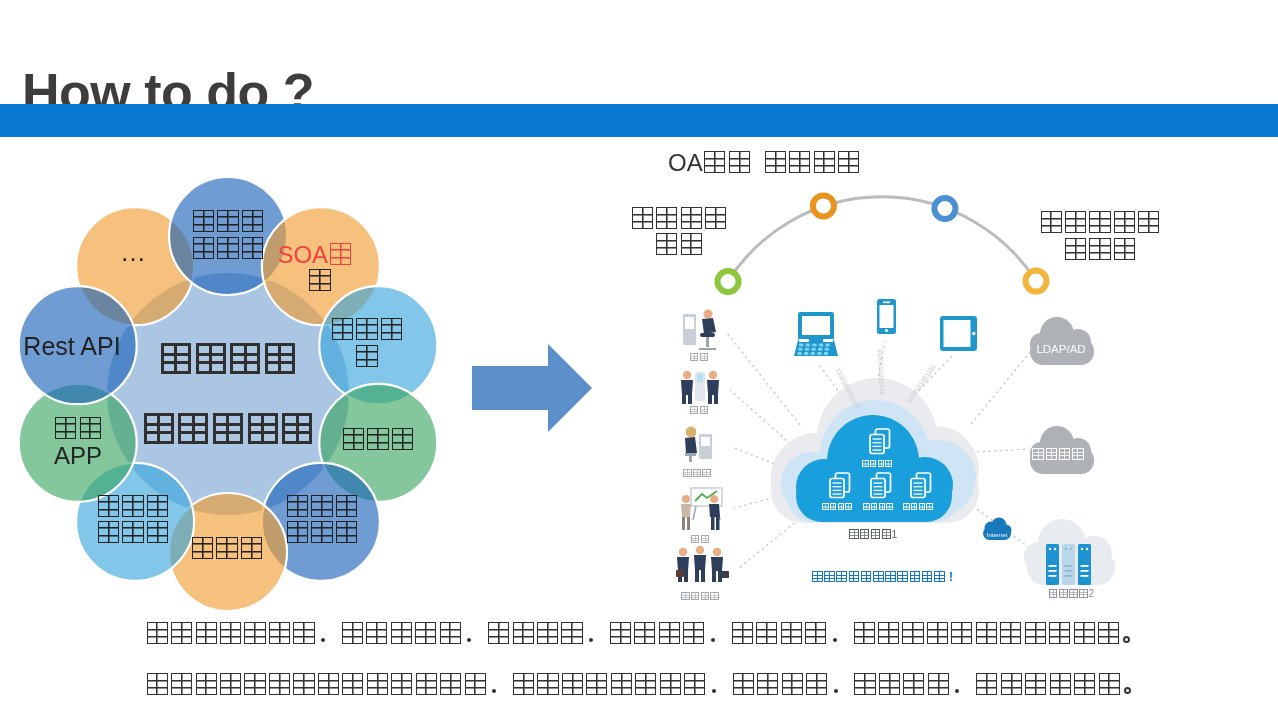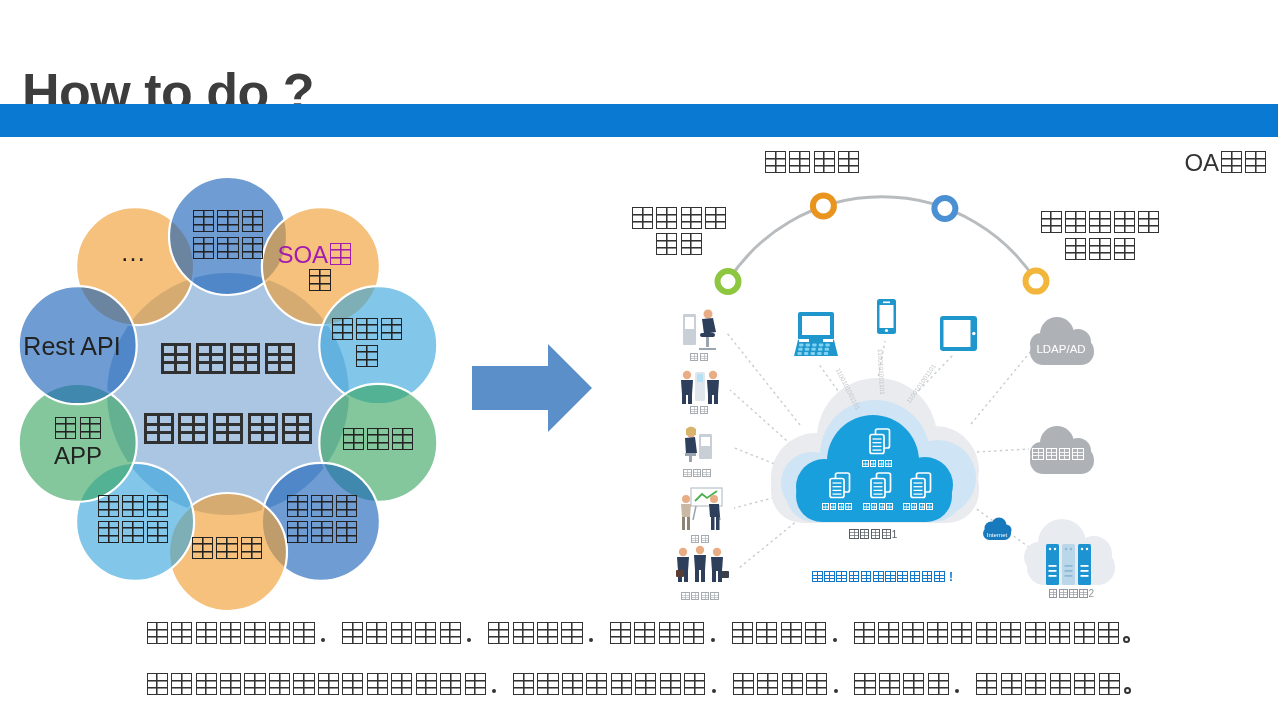--- a/index.html
+++ b/index.html
@@ -240,40 +240,40 @@
 <circle cx="717" cy="552" r="4.2" fill="#e8ad85"></circle>
 <path d="M 711 557 L 723 557 L 722 571 L 712 571 Z" fill="#2e3f5c"></path>
 <rect x="712" y="571" width="4" height="11" fill="#2e3f5c"></rect>
       <rect x="718" y="571" width="4" height="11" fill="#2e3f5c"></rect>
 <rect x="676" y="570" width="8" height="7" rx="1" fill="#5a3c34"></rect>
 <rect x="721" y="571" width="8" height="7" rx="1" fill="#3a3f4a"></rect>
 </g>
   </svg>
 <div style="position:absolute;left:-72.0px;top:207.5px;width:600px;text-align:center;font-size:24px;line-height:27px;color:#222;font-weight:normal;"><i class="g"></i><i class="g"></i><i class="g"></i></div>
 <div style="position:absolute;left:-72.0px;top:234.5px;width:600px;text-align:center;font-size:24px;line-height:27px;color:#222;font-weight:normal;"><i class="g"></i><i class="g"></i><i class="g"></i></div>
-<div style="position:absolute;left:15.0px;top:240.5px;width:600px;text-align:center;font-size:24px;line-height:27px;color:#a21caf;font-weight:normal;">SOA<i class="g"></i></div>
+<div style="position:absolute;left:15.0px;top:240.5px;width:600px;text-align:center;font-size:24px;line-height:27px;color:#ef4444;font-weight:normal;">SOA<i class="g"></i></div>
 <div style="position:absolute;left:20.0px;top:266.5px;width:600px;text-align:center;font-size:24px;line-height:27px;color:#222;font-weight:normal;"><i class="g"></i></div>
 <div style="position:absolute;left:67.0px;top:315.5px;width:600px;text-align:center;font-size:24px;line-height:27px;color:#222;font-weight:normal;"><i class="g"></i><i class="g"></i><i class="g"></i></div>
 <div style="position:absolute;left:67.0px;top:342.5px;width:600px;text-align:center;font-size:24px;line-height:27px;color:#222;font-weight:normal;"><i class="g"></i></div>
 <div style="position:absolute;left:78.0px;top:425.5px;width:600px;text-align:center;font-size:24px;line-height:27px;color:#222;font-weight:normal;"><i class="g"></i><i class="g"></i><i class="g"></i></div>
 <div style="position:absolute;left:22.0px;top:492.5px;width:600px;text-align:center;font-size:24px;line-height:27px;color:#222;font-weight:normal;"><i class="g"></i><i class="g"></i><i class="g"></i></div>
 <div style="position:absolute;left:22.0px;top:518.5px;width:600px;text-align:center;font-size:24px;line-height:27px;color:#222;font-weight:normal;"><i class="g"></i><i class="g"></i><i class="g"></i></div>
 <div style="position:absolute;left:-73.0px;top:534.5px;width:600px;text-align:center;font-size:24px;line-height:27px;color:#222;font-weight:normal;"><i class="g"></i><i class="g"></i><i class="g"></i></div>
 <div style="position:absolute;left:-167.0px;top:492.5px;width:600px;text-align:center;font-size:24px;line-height:27px;color:#222;font-weight:normal;"><i class="g"></i><i class="g"></i><i class="g"></i></div>
 <div style="position:absolute;left:-167.0px;top:518.5px;width:600px;text-align:center;font-size:24px;line-height:27px;color:#222;font-weight:normal;"><i class="g"></i><i class="g"></i><i class="g"></i></div>
 <div style="position:absolute;left:-222.0px;top:414.5px;width:600px;text-align:center;font-size:24px;line-height:27px;color:#222;font-weight:normal;"><i class="g"></i><i class="g"></i></div>
 <div style="position:absolute;left:-222.0px;top:441.5px;width:600px;text-align:center;font-size:24px;line-height:27px;color:#222;font-weight:normal;">APP</div>
 <div style="position:absolute;left:-228.0px;top:332.5px;width:600px;text-align:center;font-size:25px;line-height:27px;color:#222;font-weight:normal;">Rest API</div>
 <div style="position:absolute;left:-167.0px;top:238.5px;width:600px;text-align:center;font-size:26px;line-height:27px;color:#222;font-weight:normal;">…</div>
 <div class="bold" style="position:absolute;left:-72.0px;top:340.0px;width:600px;text-align:center;font-size:34px;line-height:38px;color:#303030;font-weight:bold;"><i class="g"></i><i class="g"></i><i class="g"></i><i class="g"></i></div>
 <div class="bold" style="position:absolute;left:-72.0px;top:410.0px;width:600px;text-align:center;font-size:34px;line-height:38px;color:#303030;font-weight:bold;"><i class="g"></i><i class="g"></i><i class="g"></i><i class="g"></i><i class="g"></i></div>
 <div style="position:absolute;left:379.0px;top:206.0px;width:600px;text-align:center;font-size:24px;line-height:26px;color:#333;font-weight:normal;"><i class="g"></i><i class="g"></i><i class="g"></i><i class="g"></i></div>
 <div style="position:absolute;left:379.0px;top:232.0px;width:600px;text-align:center;font-size:24px;line-height:26px;color:#333;font-weight:normal;"><i class="g"></i><i class="g"></i></div>
 <div style="position:absolute;left:512.0px;top:150.0px;width:600px;text-align:center;font-size:24px;line-height:26px;color:#333;font-weight:normal;"><i class="g"></i><i class="g"></i><i class="g"></i><i class="g"></i></div>
-<div style="position:absolute;left:668.0px;top:150.0px;width:600px;text-align:right;font-size:24px;line-height:26px;color:#333;font-weight:normal;">OA<i class="g"></i><i class="g"></i></div>
+<div style="position:absolute;left:668.0px;top:150.0px;width:600px;text-align:left;font-size:24px;line-height:26px;color:#333;font-weight:normal;">OA<i class="g"></i><i class="g"></i></div>
 <div style="position:absolute;left:800.0px;top:210.0px;width:600px;text-align:center;font-size:24px;line-height:26px;color:#333;font-weight:normal;"><i class="g"></i><i class="g"></i><i class="g"></i><i class="g"></i><i class="g"></i></div>
 <div style="position:absolute;left:800.0px;top:237.0px;width:600px;text-align:center;font-size:24px;line-height:26px;color:#333;font-weight:normal;"><i class="g"></i><i class="g"></i><i class="g"></i></div>
 <div style="position:absolute;left:399.0px;top:351.5px;width:600px;text-align:center;font-size:9.5px;line-height:11px;color:#a6abb0;font-weight:normal;"><i class="g"></i><i class="g"></i></div>
 <div style="position:absolute;left:399.0px;top:404.5px;width:600px;text-align:center;font-size:9.5px;line-height:11px;color:#a6abb0;font-weight:normal;"><i class="g"></i><i class="g"></i></div>
 <div style="position:absolute;left:397.0px;top:467.5px;width:600px;text-align:center;font-size:9.5px;line-height:11px;color:#a6abb0;font-weight:normal;"><i class="g"></i><i class="g"></i><i class="g"></i></div>
 <div style="position:absolute;left:400.0px;top:533.5px;width:600px;text-align:center;font-size:9.5px;line-height:11px;color:#a6abb0;font-weight:normal;"><i class="g"></i><i class="g"></i></div>
 <div style="position:absolute;left:400.0px;top:590.5px;width:600px;text-align:center;font-size:9.5px;line-height:11px;color:#a6abb0;font-weight:normal;"><i class="g"></i><i class="g"></i><i class="g"></i><i class="g"></i></div>
 <div style="position:absolute;left:577.0px;top:459.5px;width:600px;text-align:center;font-size:7.5px;line-height:9px;color:#fff;font-weight:normal;"><i class="g"></i><i class="g"></i><i class="g"></i><i class="g"></i></div>
 <div style="position:absolute;left:537.0px;top:502.5px;width:600px;text-align:center;font-size:7.5px;line-height:9px;color:#fff;font-weight:normal;"><i class="g"></i><i class="g"></i><i class="g"></i><i class="g"></i></div>
 <div style="position:absolute;left:578.0px;top:502.5px;width:600px;text-align:center;font-size:7.5px;line-height:9px;color:#fff;font-weight:normal;"><i class="g"></i><i class="g"></i><i class="g"></i><i class="g"></i></div>

